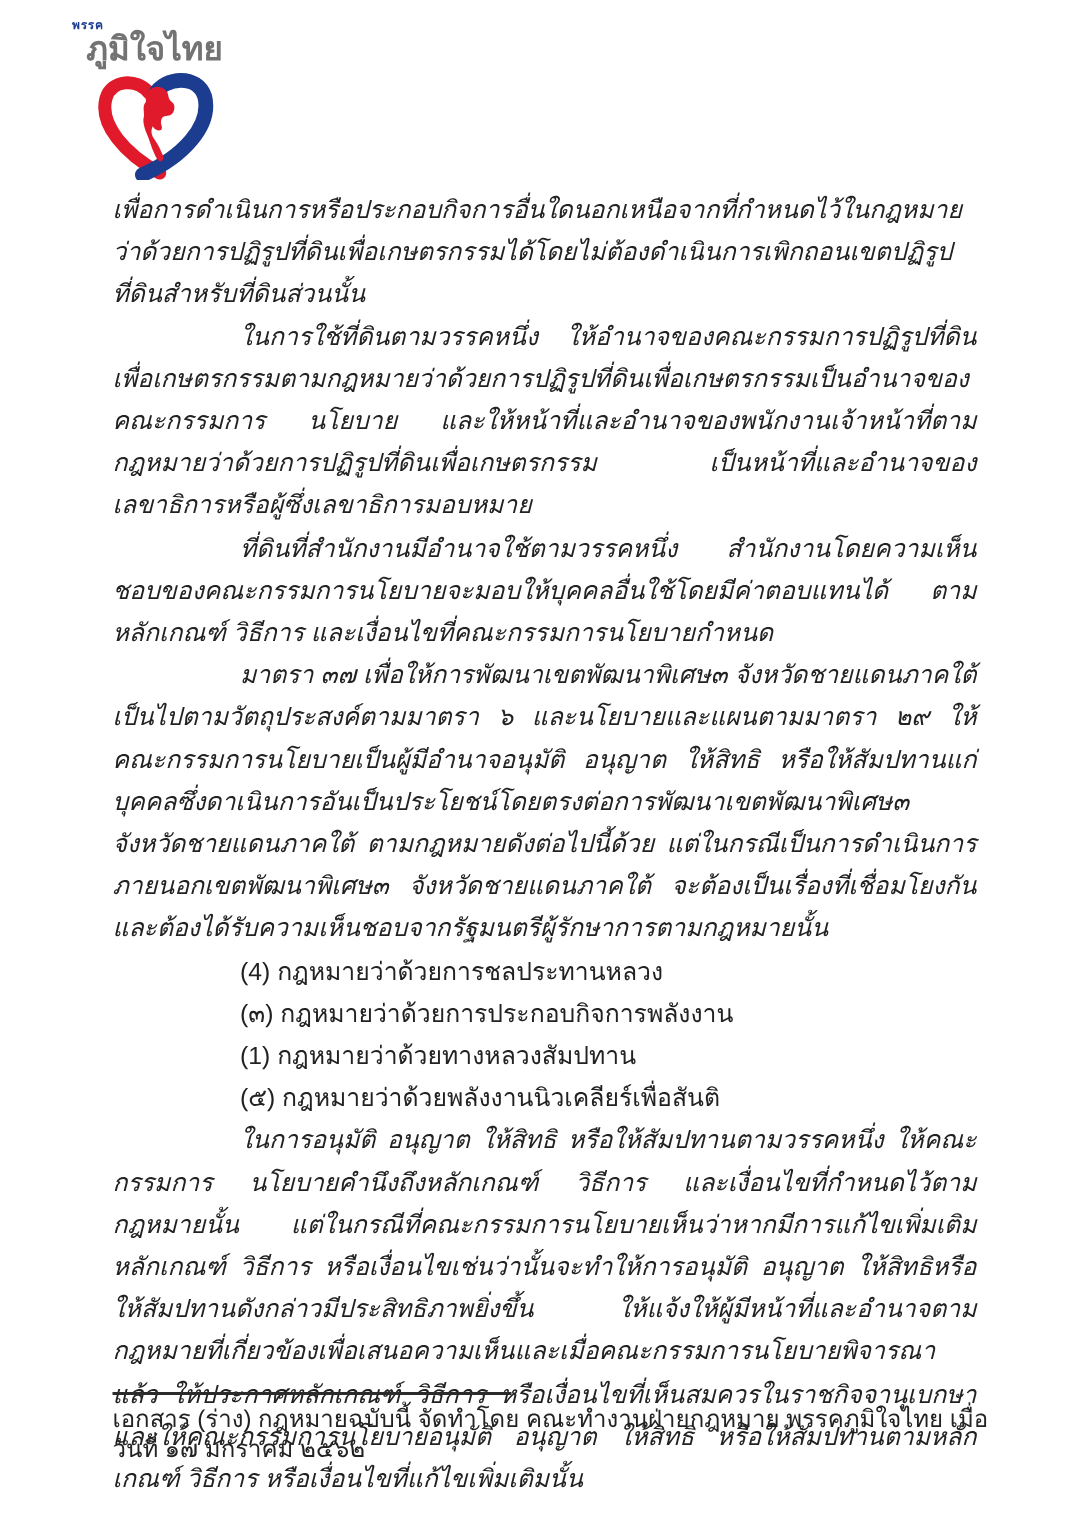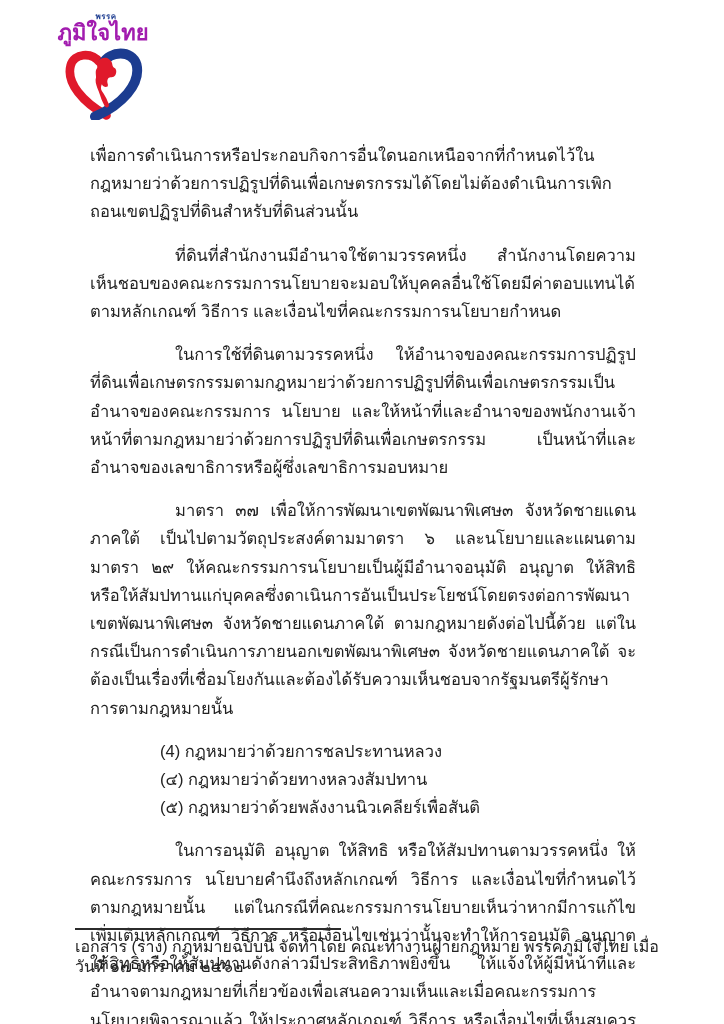--- a/index.html
+++ b/index.html
@@ -3,33 +3,33 @@
 <meta charset="utf-8">
 <style>
   html,body { margin:0; padding:0; }
   body {
     width:724px; height:1024px; background:#ffffff; position:relative;
     font-family:"Liberation Sans","DejaVu Sans",sans-serif;
     color:#222222; overflow:hidden;
   }
   .logo { position:absolute; top:10px; left:42px; width:122px; text-align:center; }
   .party-small {
-    display:block; text-align:center; margin:0 0 -2px 6px;
+    display:block; text-align:left; margin:0 0 -2px 6px;
     font-size:8px; font-weight:bold; color:#1c3c90; letter-spacing:.5px;
   }
   .party-name {
-    display:block; font-size:22px; font-weight:bold; color:#a21caf;
+    display:block; font-size:22px; font-weight:bold; color:#737373;
     line-height:24px; white-space:nowrap;
   }
   .heart-wrap { margin-top:1px; }
   .content {
     position:absolute; left:75px; top:126px; width:576px;
     font-size:16.5px; line-height:28.2px; text-align:justify;
   }
-  .content p { margin:15px; }
+  .content p { margin:0;font-style:italic; }
   .content p.indent { text-indent:85px; }
   .law-list div { padding-left:85px; text-align:left; }
   .footer { position:absolute; left:75px; top:928px; width:600px; }
   .footer-line { width:266px; border-top:2px solid #2b2b2b; margin:0 0 7px 0; }
   .footer-note { font-size:16px; color:#222; line-height:20px; }
 </style>
 </head>
 <body>
 
 <div class="page">
@@ -44,26 +44,27 @@
 
         <path d="M29,61 C52,51 69,33 65,16 C61,3 42,4 36,15" fill="none" stroke="#1c3c90" stroke-width="8.5" stroke-linecap="round"></path>
 
         <path d="M31,14 c3,-4 8,-5 11,-2 c3,2 1,5 4,7 c2,1 2,5 0,7 c-2,2 -5,0 -6,3 c-1,3 1,4 0,6 c-2,1 -4,0 -5,-2 c-1,2 -1,4 0,6 c2,3 4,6 5,9 c1,2 2,4 0,5 c-2,1 -3,-2 -4,-4 c-2,-4 -3,-9 -5,-13 c-1,-3 -2,-6 -1,-9 c0,-3 -1,-6 1,-8 z" fill="#e0192b"></path>
       </svg>
     </div>
   </div>
 
   <div class="content">
     <p>เพื่อการดำเนินการหรือประกอบกิจการอื่นใดนอกเหนือจากที่กำหนดไว้ในกฎหมายว่าด้วยการปฏิรูปที่ดิน​เพื่อเกษตรกรรมได้โดยไม่ต้องดำเนินการเพิกถอนเขตปฏิรูปที่ดินสำหรับที่ดินส่วนนั้น</p>
+    <p class="indent">ในการใช้ที่ดินตามวรรคหนึ่ง ให้อำนาจของคณะกรรมการปฏิรูปที่ดินเพื่อเกษตรกรรม​ตามกฎหมายว่าด้วยการปฏิรูปที่ดินเพื่อเกษตรกรรมเป็นอำนาจของคณะกรรมการ นโยบาย และให้หน้าที่​และอำนาจของพนักงานเจ้าหน้าที่ตามกฎหมายว่าด้วยการปฏิรูปที่ดินเพื่อเกษตรกรรม เป็นหน้าที่และอำนาจ​ของเลขาธิการหรือผู้ซึ่งเลขาธิการมอบหมาย</p>
     <p class="indent">ที่ดินที่สำนักงานมีอำนาจใช้ตามวรรคหนึ่ง สำนักงานโดยความเห็นชอบของ​คณะกรรมการนโยบายจะมอบให้บุคคลอื่นใช้โดยมีค่าตอบแทนได้ ตามหลักเกณฑ์ วิธีการ และเงื่อนไข​ที่คณะกรรมการนโยบายกำหนด</p>
-    <p class="indent">ในการใช้ที่ดินตามวรรคหนึ่ง ให้อำนาจของคณะกรรมการปฏิรูปที่ดินเพื่อเกษตรกรรม​ตามกฎหมายว่าด้วยการปฏิรูปที่ดินเพื่อเกษตรกรรมเป็นอำนาจของคณะกรรมการ นโยบาย และให้หน้าที่​และอำนาจของพนักงานเจ้าหน้าที่ตามกฎหมายว่าด้วยการปฏิรูปที่ดินเพื่อเกษตรกรรม เป็นหน้าที่และอำนาจ​ของเลขาธิการหรือผู้ซึ่งเลขาธิการมอบหมาย</p>
     <p class="indent">มาตรา ๓๗ เพื่อให้การพัฒนาเขตพัฒนาพิเศษ๓ จังหวัดชายแดนภาคใต้ เป็นไปตาม​วัตถุประสงค์ตามมาตรา ๖ และนโยบายและแผนตามมาตรา ๒๙ ให้คณะกรรมการนโยบายเป็นผู้มีอำนาจ​อนุมัติ อนุญาต ให้สิทธิ หรือให้สัมปทานแก่บุคคลซึ่งดาเนินการอันเป็นประโยชน์โดยตรงต่อการพัฒนาเขต​พัฒนาพิเศษ๓ จังหวัดชายแดนภาคใต้ ตามกฎหมายดังต่อไปนี้ด้วย แต่ในกรณีเป็นการดำเนินการภายนอกเขต​พัฒนาพิเศษ๓ จังหวัดชายแดนภาคใต้ จะต้องเป็นเรื่องที่เชื่อมโยงกันและต้องได้รับความเห็นชอบจากรัฐมนตรี​ผู้รักษาการตามกฎหมายนั้น</p>
     <div class="law-list">
       <div>(4) กฎหมายว่าด้วยการชลประทานหลวง</div>
-      <div>(๔) กฎหมายว่าด้วยทางหลวงสัมปทาน</div>
+      <div>(๓) กฎหมายว่าด้วยการประกอบกิจการพลังงาน</div>
+      <div>(1) กฎหมายว่าด้วยทางหลวงสัมปทาน</div>
       <div>(๕) กฎหมายว่าด้วยพลังงานนิวเคลียร์เพื่อสันติ</div>
     </div>
     <p class="indent">ในการอนุมัติ อนุญาต ให้สิทธิ หรือให้สัมปทานตามวรรคหนึ่ง ให้คณะกรรมการ นโยบาย​คำนึงถึงหลักเกณฑ์ วิธีการ และเงื่อนไขที่กำหนดไว้ตามกฎหมายนั้น แต่ในกรณีที่คณะกรรมการนโยบายเห็นว่า​หากมีการแก้ไขเพิ่มเติมหลักเกณฑ์ วิธีการ หรือเงื่อนไขเช่นว่านั้นจะทำให้การอนุมัติ อนุญาต ให้สิทธิหรือให้สัมปทาน​ดังกล่าวมีประสิทธิภาพยิ่งขึ้น ให้แจ้งให้ผู้มีหน้าที่และอำนาจตามกฎหมายที่เกี่ยวข้องเพื่อเสนอความเห็นและ​เมื่อคณะกรรมการนโยบายพิจารณาแล้ว ให้ประกาศหลักเกณฑ์ วิธีการ หรือเงื่อนไขที่เห็นสมควรในราชกิจจานุเบกษา​และให้คณะกรรมการนโยบายอนุมัติ อนุญาต ให้สิทธิ หรือให้สัมปทานตามหลักเกณฑ์ วิธีการ หรือเงื่อนไขที่​แก้ไขเพิ่มเติมนั้น</p>
   </div>
 
   <div class="footer">
     <div class="footer-line"></div>
     <div class="footer-note">เอกสาร (ร่าง) กฎหมายฉบับนี้ จัดทำโดย คณะทำงานฝ่ายกฎหมาย พรรคภูมิใจไทย เมื่อวันที่ ๑๗ มกราคม ๒๕๖๒</div>
   </div>
 

